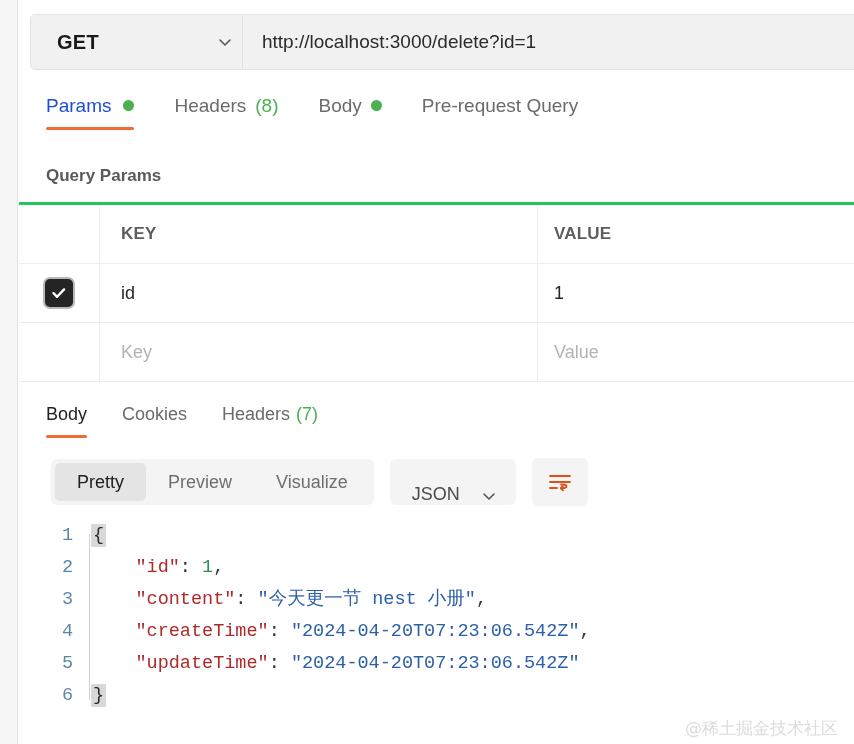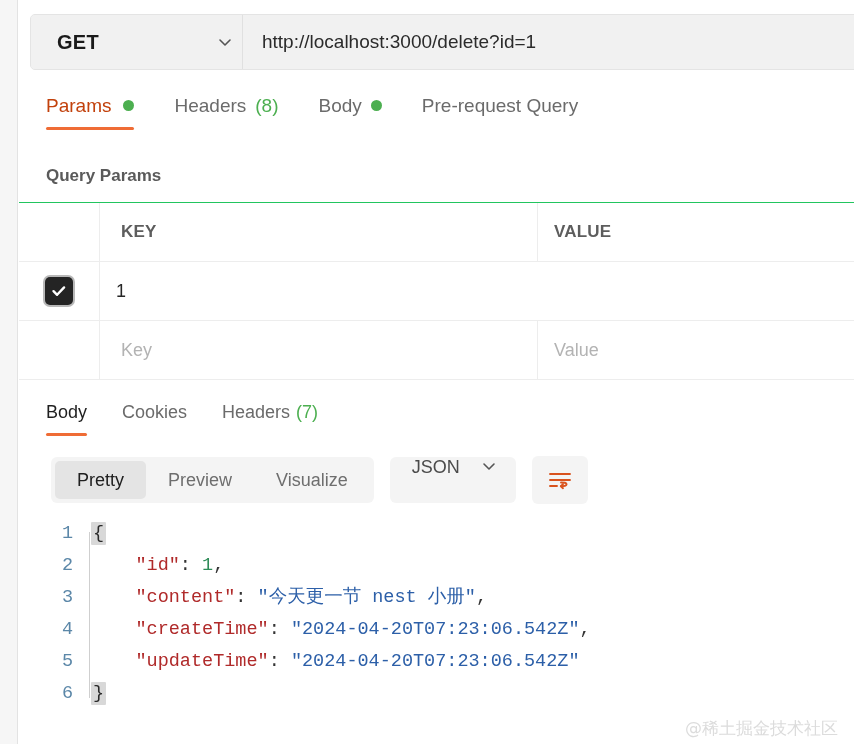--- a/index.html
+++ b/index.html
@@ -66,39 +66,39 @@
     height: 44px; gap: 0;
   }
   .req-tab {
     position: relative;
     display: flex; align-items: center; gap: 9px;
     height: 44px; padding: 0 0 9px 0;
     margin-right: 40px;
     font-size: 19px; color: #6b6b6b;
     cursor: pointer; white-space: nowrap;
   }
-  .req-tab.active { color: #c2410c; font-weight: normal; gap: 12px; }
+  .req-tab.active { color: #1d4ed8; font-weight: normal; gap: 12px; }
   .req-tab.active::after {
     content: ""; position: absolute; left: 0; right: 0; bottom: 2px;
     height: 3px; background: #ef6c35; border-radius: 2px;
   }
   .dot { width: 11px; height: 11px; border-radius: 50%; flex: none; }
   .count-green { color: #4caf50; font-size: 19px; }
 
   
   .section-title {
     margin-left: 27px; margin-top: 34px;
     font-size: 17px; font-weight: bold; color: #5a5a5a;
   }
 
   
   .tbl {
     margin-top: 16px;
     width: 835px;
-    border-top: 1px solid #22c55e;
+    border-top: 3px solid #22c55e;
     border-bottom: 1px solid #ededed;
   }
   .tr { display: flex; border-bottom: 1px solid #ededed; }
   .tr:last-child { border-bottom: none; }
   .td-check {
     width: 81px; min-height: 58px;
     display: flex; align-items: center; justify-content: center;
     border-right: 1px solid #ededed;
   }
   .td-key {
@@ -153,21 +153,21 @@
     display: flex; align-items: center;
     background: #f4f4f4; border-radius: 6px; height: 46px; padding: 4px;
   }
   .seg-item {
     display: flex; align-items: center; justify-content: center;
     height: 38px; padding: 0 22px; border-radius: 5px;
     font-size: 18px; color: #6e6e6e; cursor: pointer; white-space: nowrap;
   }
   .seg-item.active { background: #e4e4e4; color: #202020; }
   .fmt-select {
-    display: flex; align-items: flex-start; gap: 20px;
+    display: flex; align-items: flex-end; gap: 20px;
     background: #f4f4f4; border-radius: 6px;
     height: 46px; padding: 0 18px 0 22px;
     font-size: 18px; color: #4b4b4b; cursor: pointer;
   }
   .wrap-btn {
     display: flex; align-items: center; justify-content: center;
     width: 56px; height: 48px; background: #f4f4f4; border-radius: 6px;
     cursor: pointer;
   }
 
@@ -253,20 +253,21 @@
         <div class="td-val">VALUE</div>
       </div>
       <div class="tr">
         <div class="td-check">
           <span class="checkbox">
             <svg width="18" height="18" viewBox="0 0 18 18">
                 <path d="M3.5 9.2l3.6 3.6 7-7.4" fill="none" stroke="#ffffff" stroke-width="2.4" stroke-linecap="round" stroke-linejoin="round"></path>
               </svg>
           </span>
         </div>
+        <div class="td-key">id</div>
         <div class="td-val">1</div>
       </div>
       <div class="tr">
         <div class="td-check"></div>
         <div class="td-key ph">Key</div>
         <div class="td-val ph">Value</div>
       </div>
     </div>
 
     <div class="res-tabs">

